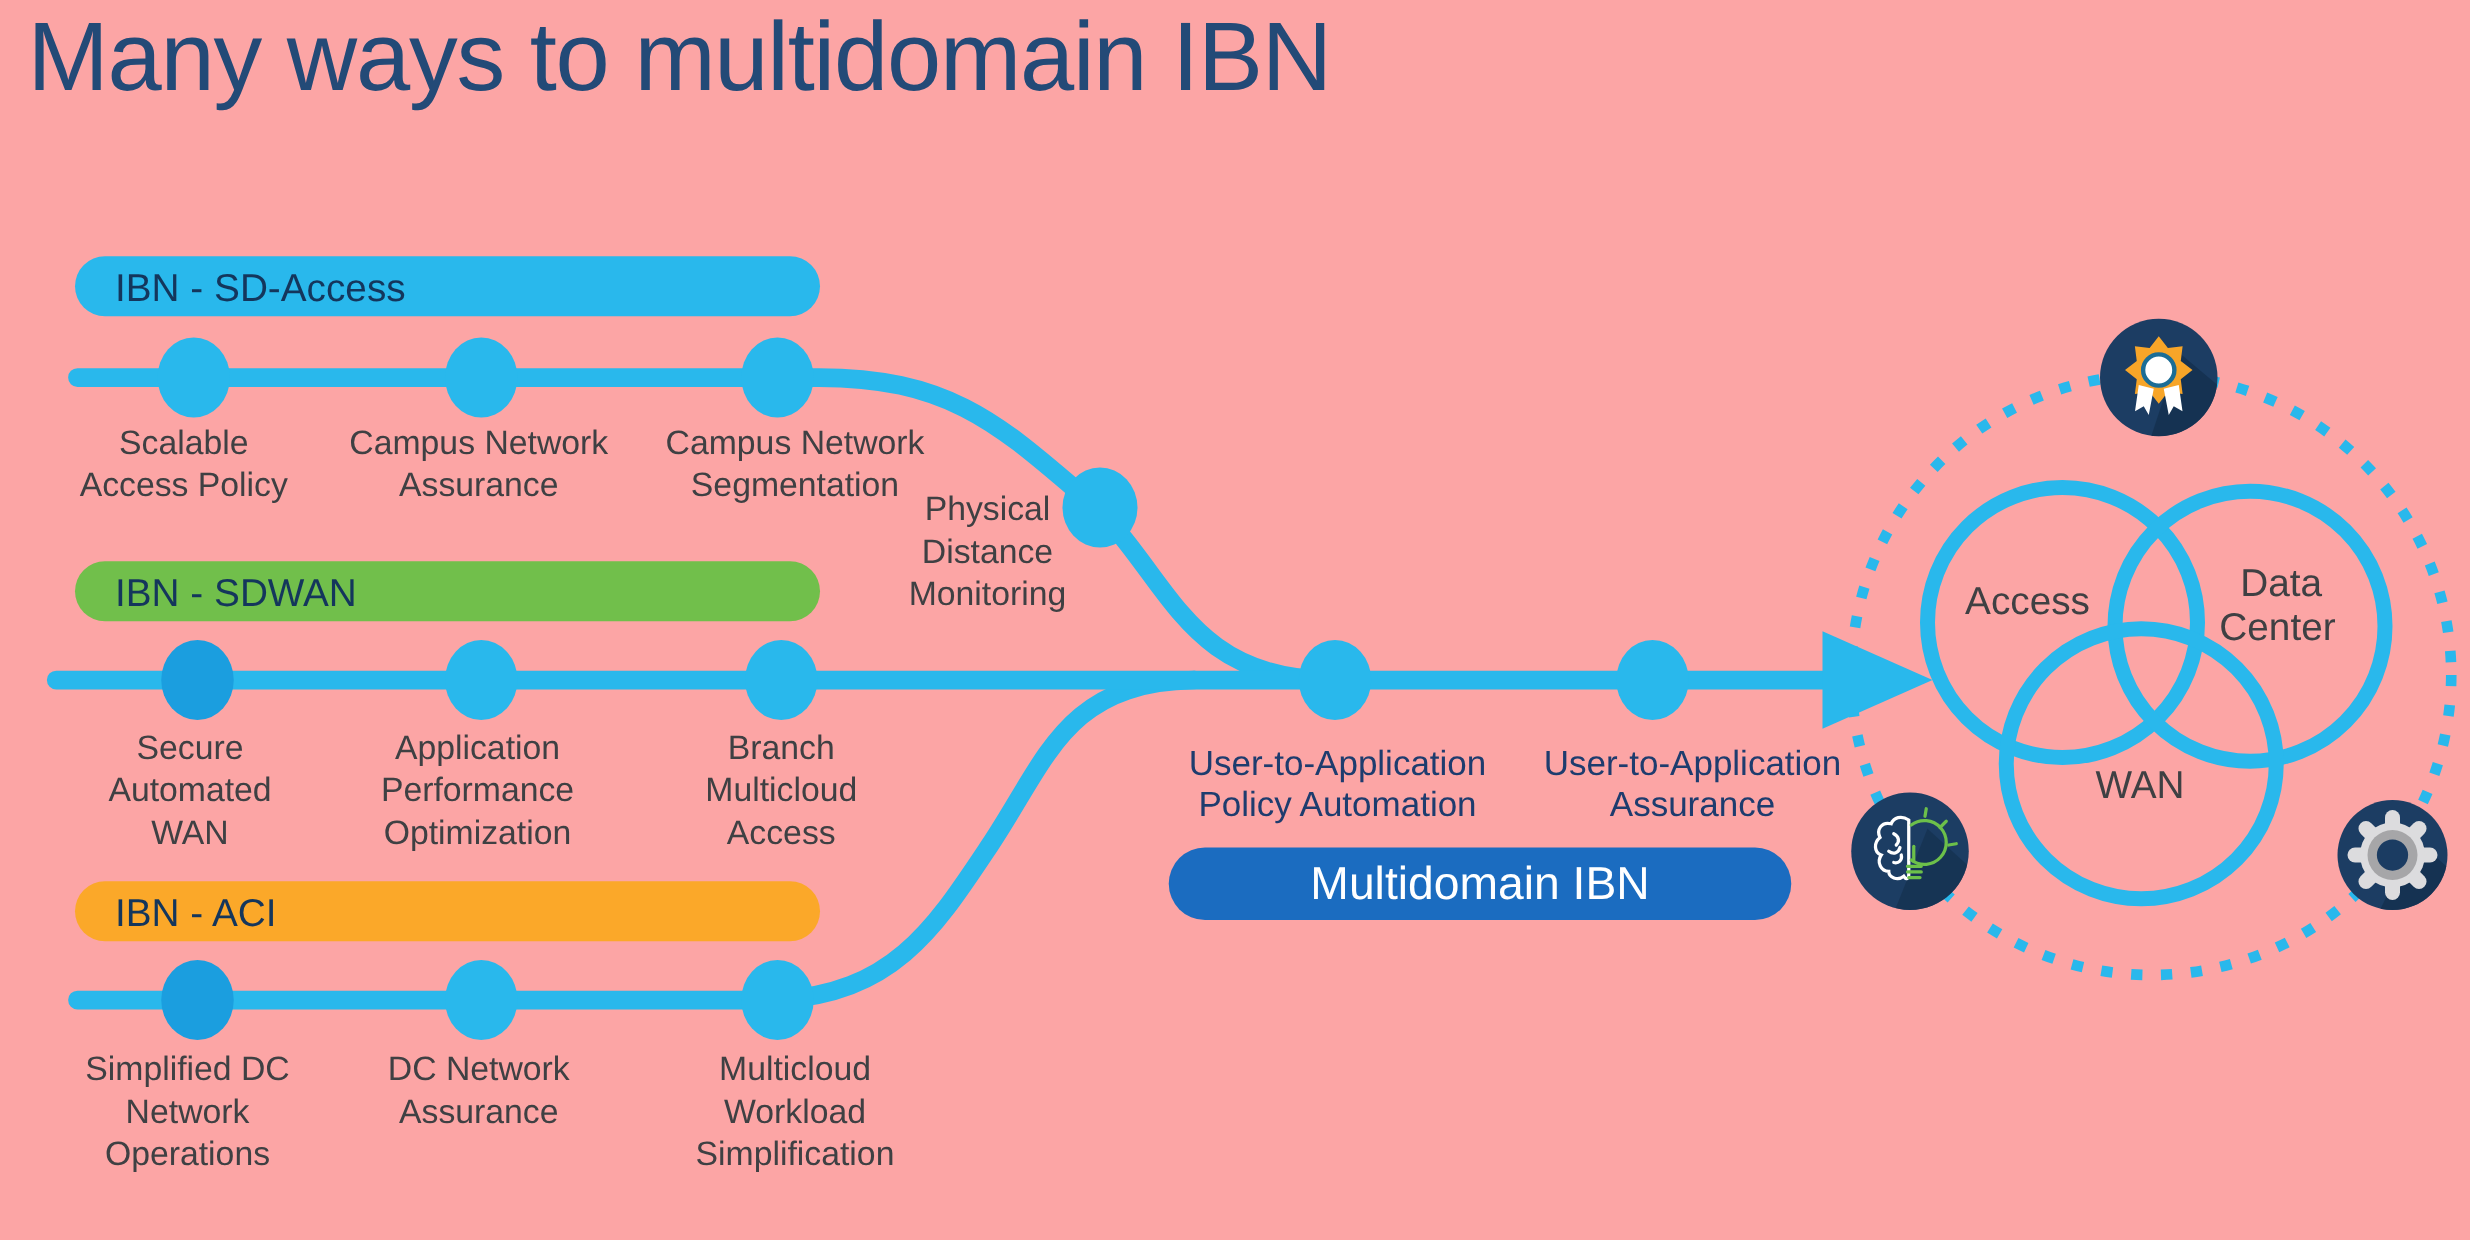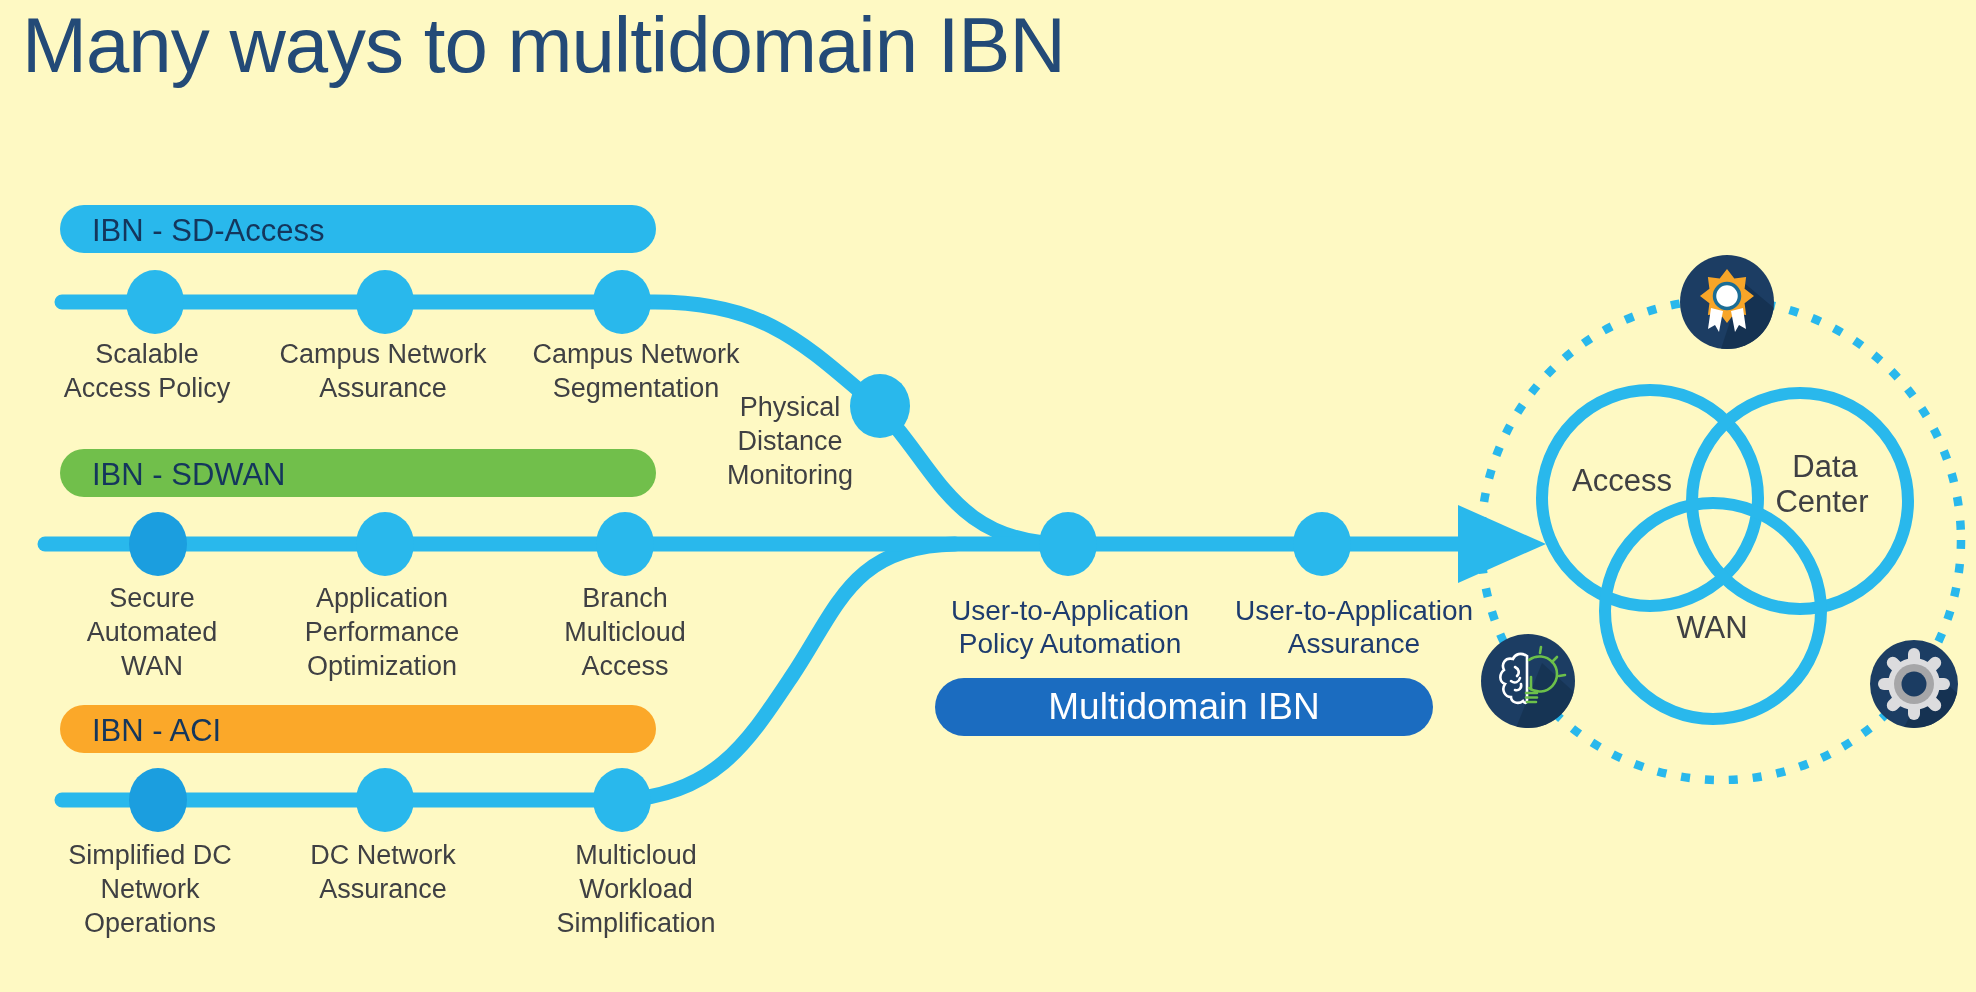--- a/index.html
+++ b/index.html
@@ -1,16 +1,16 @@
 <!DOCTYPE html>
 <html><head>
 <meta charset="utf-8">
 <style>
   html,body{margin:0;padding:0;background:#ffffff;}
-  .stage{position:relative;width:1976px;height:992px;background:#fef9c3;overflow:hidden;
+  .stage{position:relative;width:1976px;height:992px;background:#fca5a5;overflow:hidden;
          font-family:"Liberation Sans", sans-serif;}
   svg text{font-family:"Liberation Sans", sans-serif;}
   .title{font-size:78px;fill:#234A77;letter-spacing:-1px;}
   .pilltxt{font-size:31px;fill:#14365C;}
   .pilltxt-w{font-size:37px;fill:#ffffff;text-anchor:middle;}
   .lbl{font-size:27px;fill:#3F4043;text-anchor:middle;}
   .navylbl{font-size:28px;fill:#1E3C6E;text-anchor:middle;}
   .venntxt{font-size:31px;fill:#3F4043;text-anchor:middle;}
   .track{stroke:#29B8EC;stroke-width:15;fill:none;stroke-linecap:round;}
   .node{fill:#29B8EC;}

